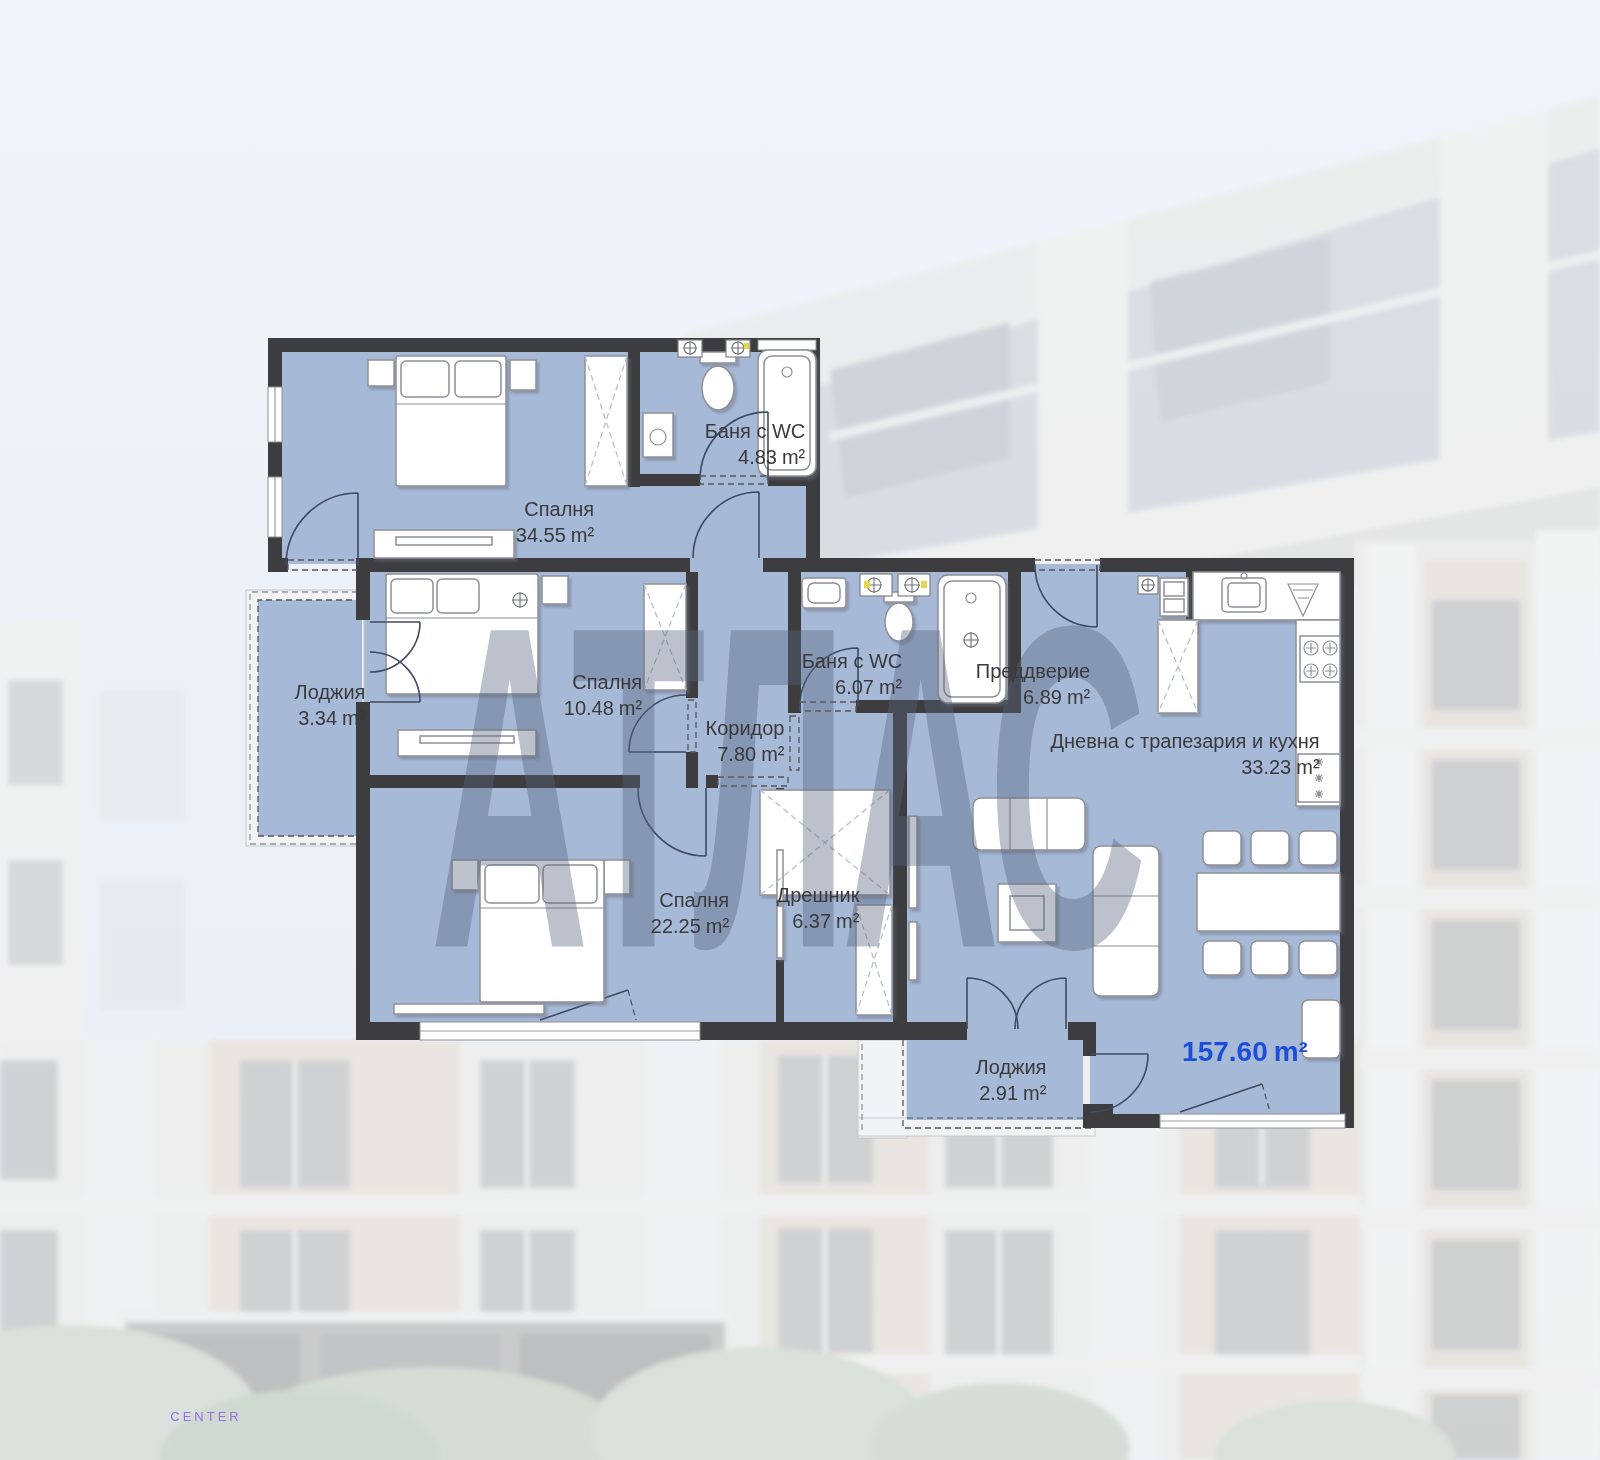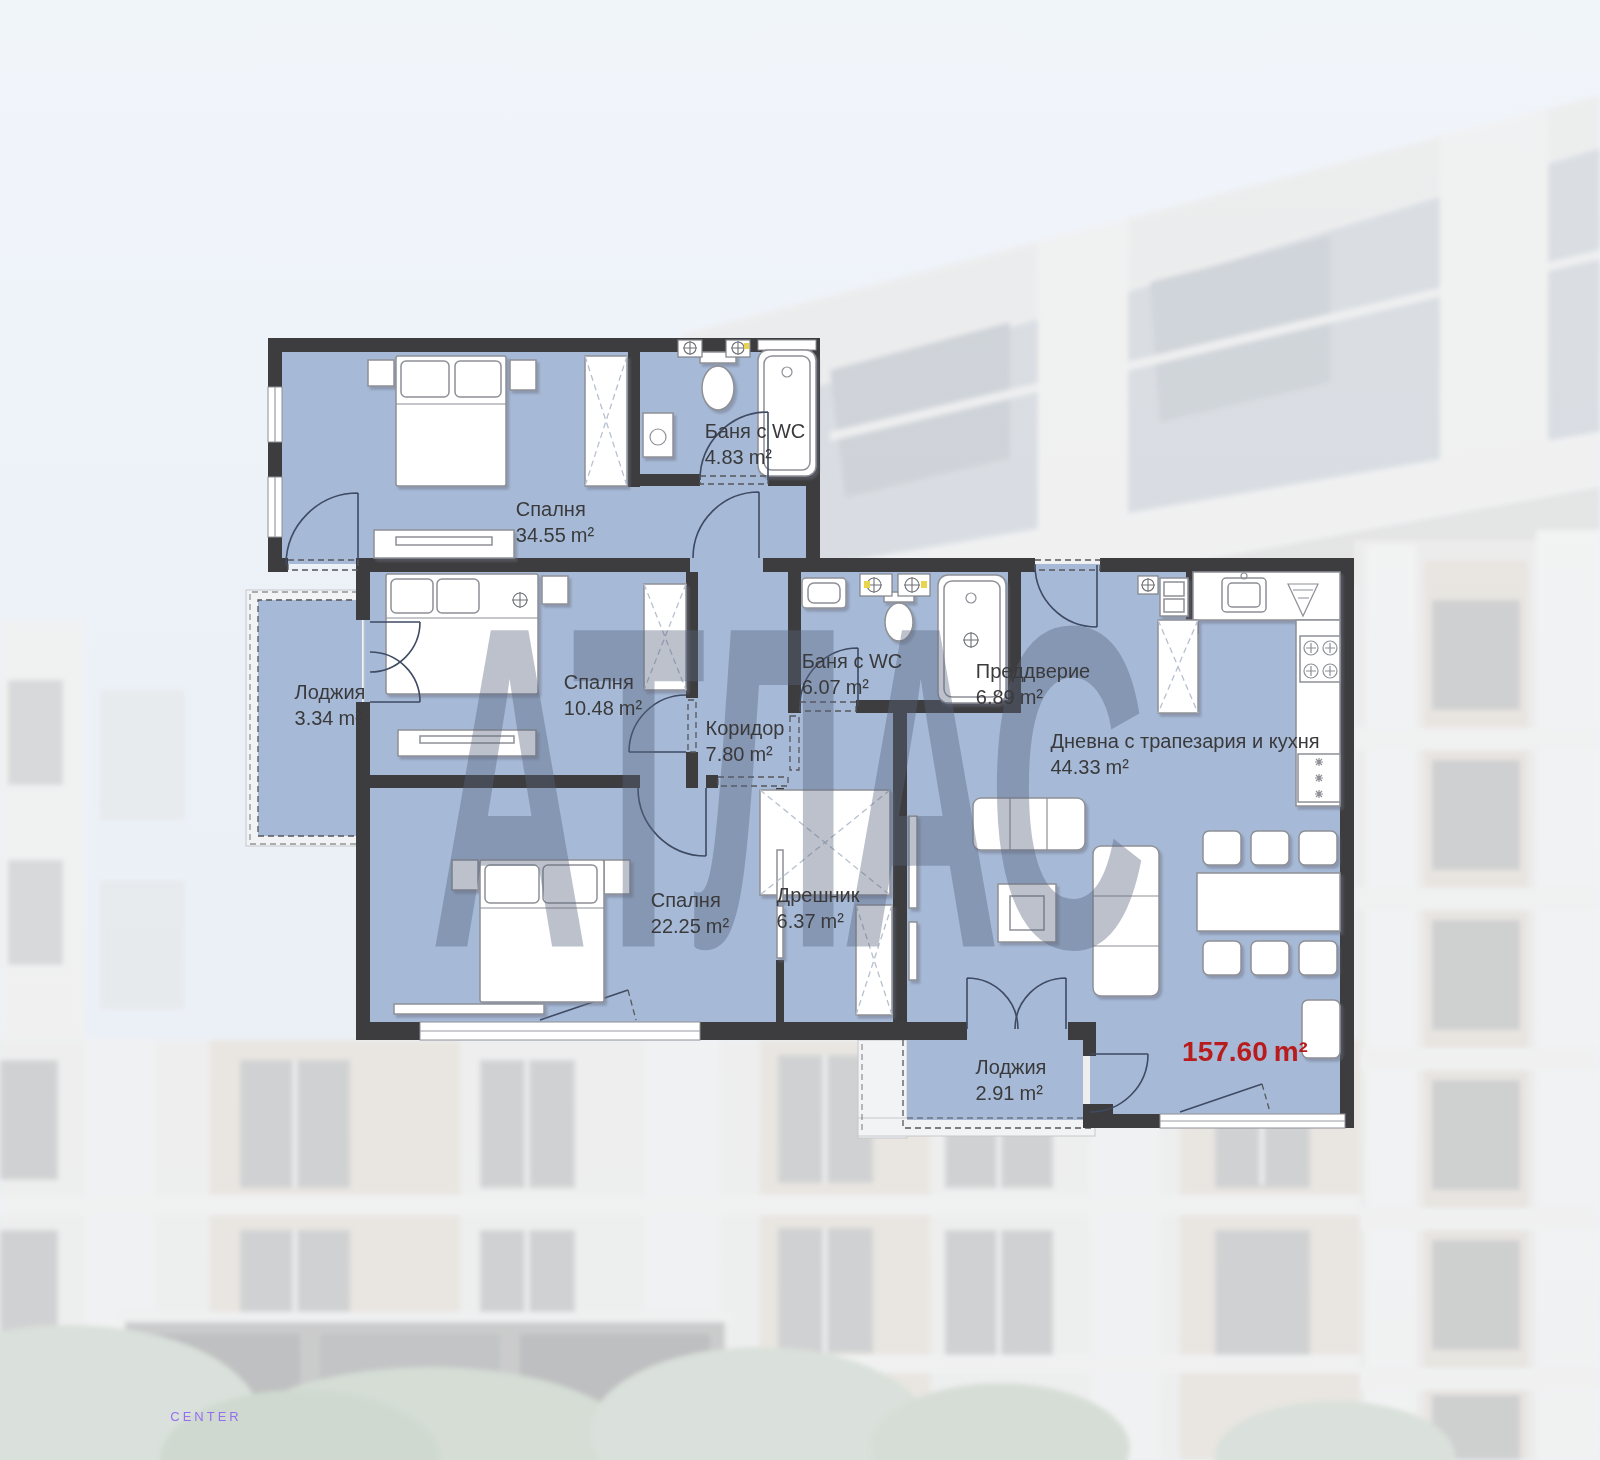--- a/index.html
+++ b/index.html
@@ -18,27 +18,27 @@
   svg.bg{position:absolute;left:0;top:0;z-index:0;}
   svg.plan{position:absolute;left:0;top:0;z-index:2;}
   .watermark{
     position:absolute;left:785px;top:806px;z-index:3;
     transform:translate(-50%,-54%) scaleX(0.48);
     font-size:460px;font-weight:bold;letter-spacing:-15px;line-height:1;
     color:var(--wm);white-space:nowrap;pointer-events:none;
   }
   .labels{position:absolute;inset:0;z-index:4;}
   .room-label{
-    position:absolute;transform:translate(-50%,-50%);text-align:left;
+    position:absolute;transform:translate(-50%,-50%);text-align:right;
     font-size:20px;line-height:26px;color:var(--label);white-space:nowrap;
   }
   .room-label .u{margin-left:5px;}
   .total-label{
     position:absolute;transform:translate(-50%,-50%);
-    font-size:28px;font-weight:bold;color:#b91c1c;white-space:nowrap;
+    font-size:28px;font-weight:bold;color:#1d4ed8;white-space:nowrap;
   }
   .total-label .u{margin-left:6px;}
   .bg-sign{
     position:absolute;left:206px;top:1416px;z-index:1;
     transform:translate(-50%,-50%);
     font-size:13px;letter-spacing:3px;color:#8b5cf6;opacity:.85;
   }
   
   .floor{fill:var(--room-fill);}
   .wall{fill:var(--wall);}
@@ -431,21 +431,21 @@
     <div class="room-label" style="left:852px;top:674px">
       <div>Баня с WC</div>
       <div><span>6.07</span><span class="u">m²</span></div>
     </div>
     <div class="room-label" style="left:1033px;top:684px">
       <div>Преддверие</div>
       <div><span>6.89</span><span class="u">m²</span></div>
     </div>
     <div class="room-label" style="left:1185px;top:754px">
       <div>Дневна с трапезария и кухня</div>
-      <div><span>44.33</span><span class="u">m²</span></div>
+      <div><span>33.23</span><span class="u">m²</span></div>
     </div>
     <div class="room-label" style="left:690px;top:913px">
       <div>Спалня</div>
       <div><span>22.25</span><span class="u">m²</span></div>
     </div>
     <div class="room-label" style="left:818px;top:908px">
       <div>Дрешник</div>
       <div><span>6.37</span><span class="u">m²</span></div>
     </div>
     <div class="room-label" style="left:1011px;top:1080px">

